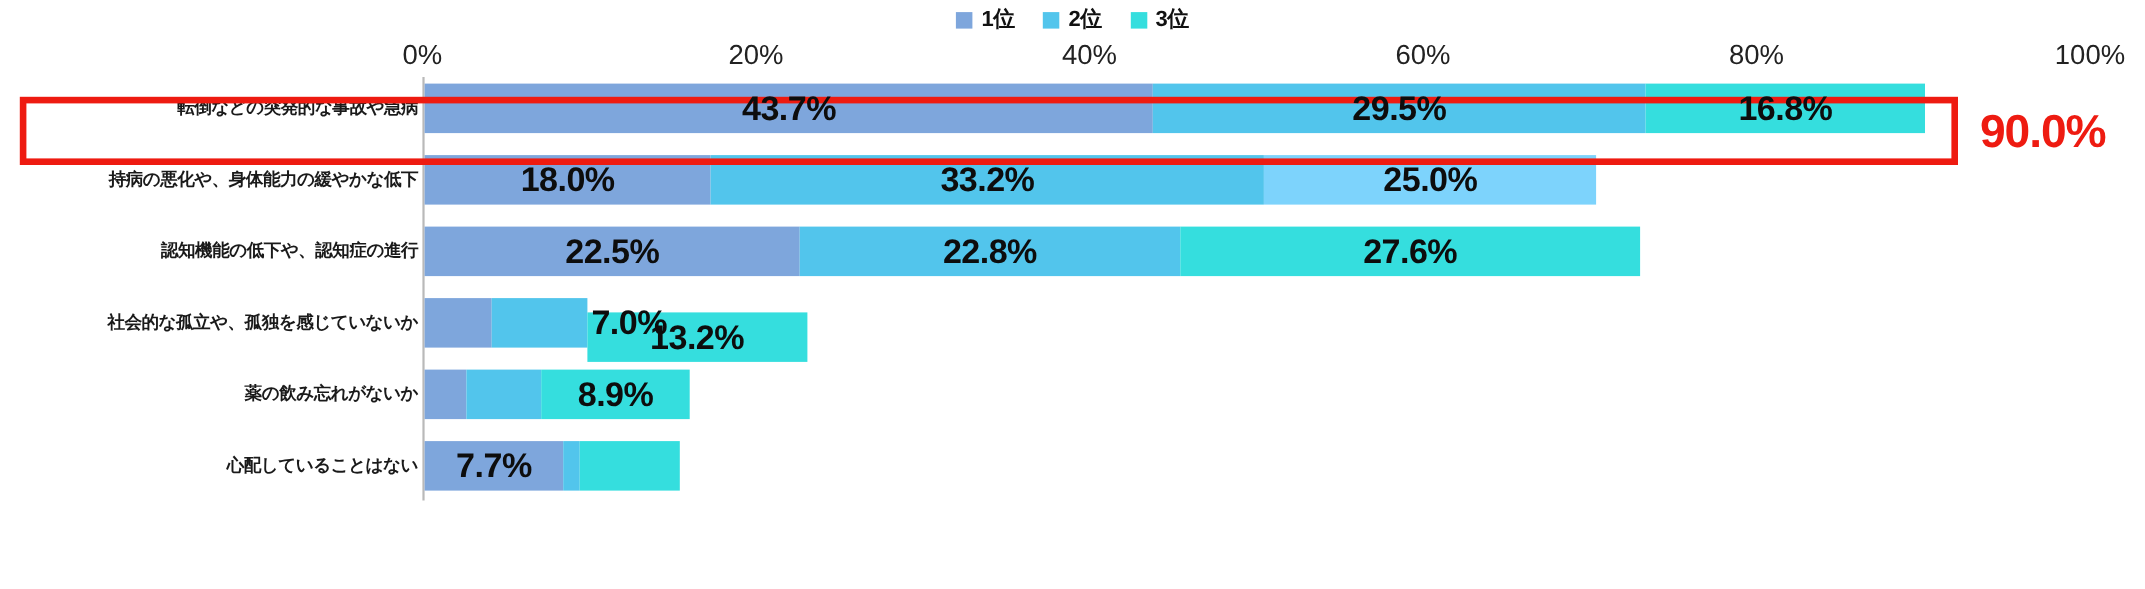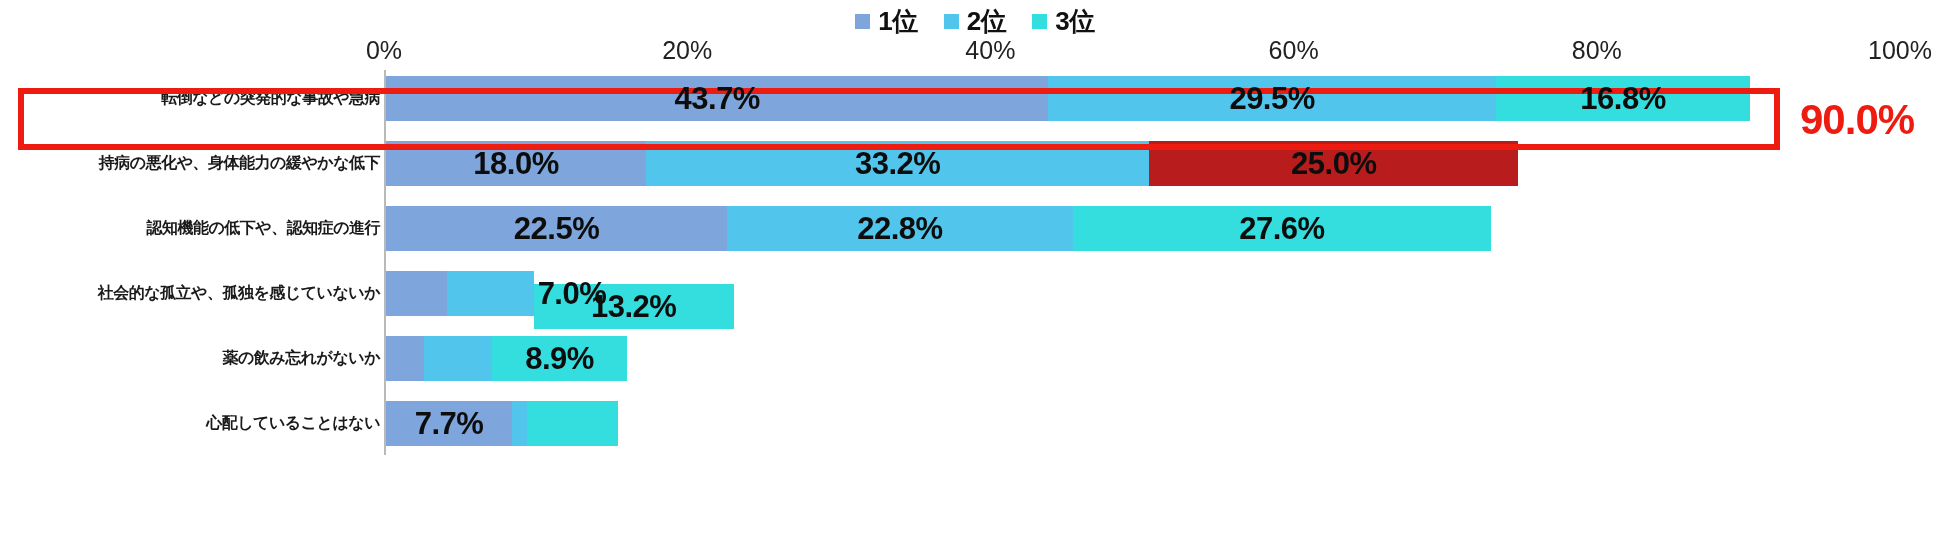--- a/index.html
+++ b/index.html
@@ -11,21 +11,21 @@
   #chart-root{position:absolute;inset:0;}
 
   
   .legend{
     position:absolute;top:8px;left:0;width:1950px;
     display:flex;justify-content:center;align-items:center;gap:26px;
   }
   .legend-item{display:flex;align-items:center;gap:8px;}
   .legend-swatch{width:15px;height:15px;display:block;}
   .legend-label{
-    font-size:26px;font-weight:bold;color:#111111;
+    font-size:20px;font-weight:bold;color:#111111;
     line-height:1;white-space:nowrap;letter-spacing:-0.5px;
   }
 
   
   .axis{position:absolute;top:38px;left:0;width:1950px;height:26px;}
   .axis-tick{
     position:absolute;top:0;transform:translateX(-50%);
     font-size:25px;color:#222222;white-space:nowrap;line-height:1;
   }
 
@@ -113,21 +113,21 @@
         </div>
         <div class="row">
           <div class="row-label">持病の悪化や、身体能力の緩やかな低下</div>
           <div class="bar-wrap">
             <div class="seg" style="width: 260px; background: rgb(126, 166, 220);">
               <span class="seg-val">18.0%</span>
             </div>
             <div class="seg" style="width: 503.312px; background: rgb(82, 197, 236);">
               <span class="seg-val">33.2%</span>
             </div>
-            <div class="seg" style="width: 369px; background: #b91c1c;">
+            <div class="seg" style="width: 302px; background: #7dd3fc;">
               <span class="seg-val">25.0%</span>
             </div>
           </div>
         </div>
         <div class="row">
           <div class="row-label">認知機能の低下や、認知症の進行</div>
           <div class="bar-wrap">
             <div class="seg" style="width: 341.1px; background: rgb(126, 166, 220); justify-content: center;">
               <span class="seg-val">22.5%</span>
             </div>

